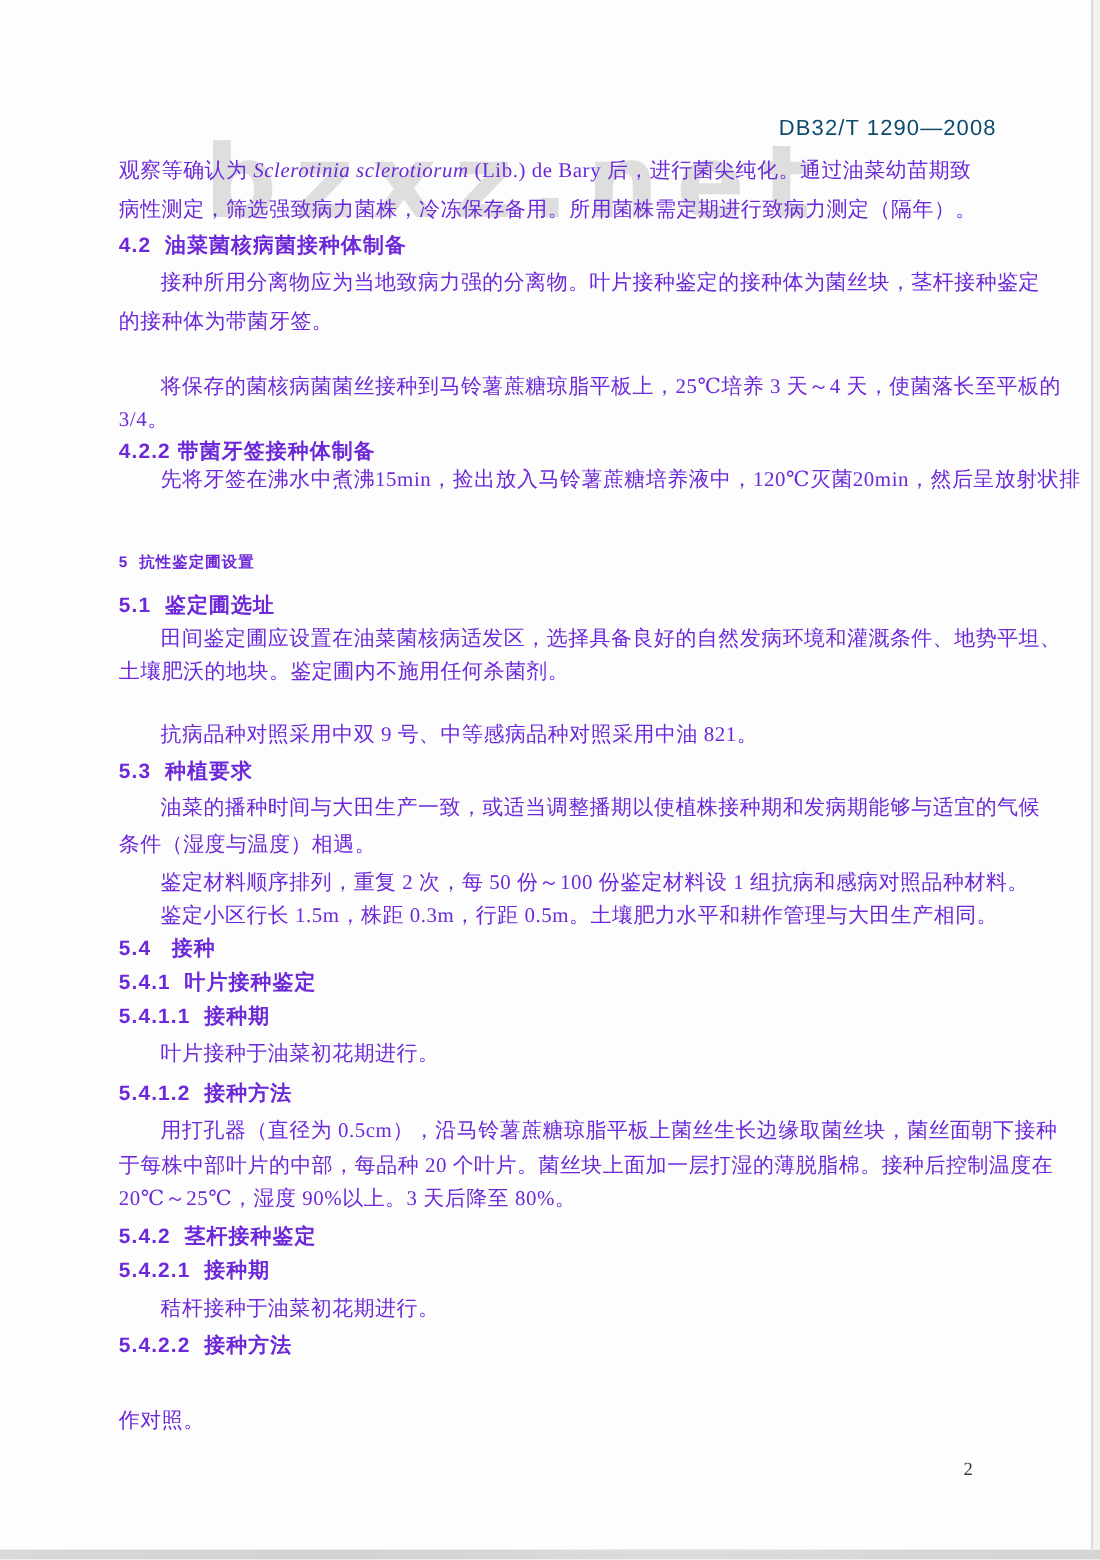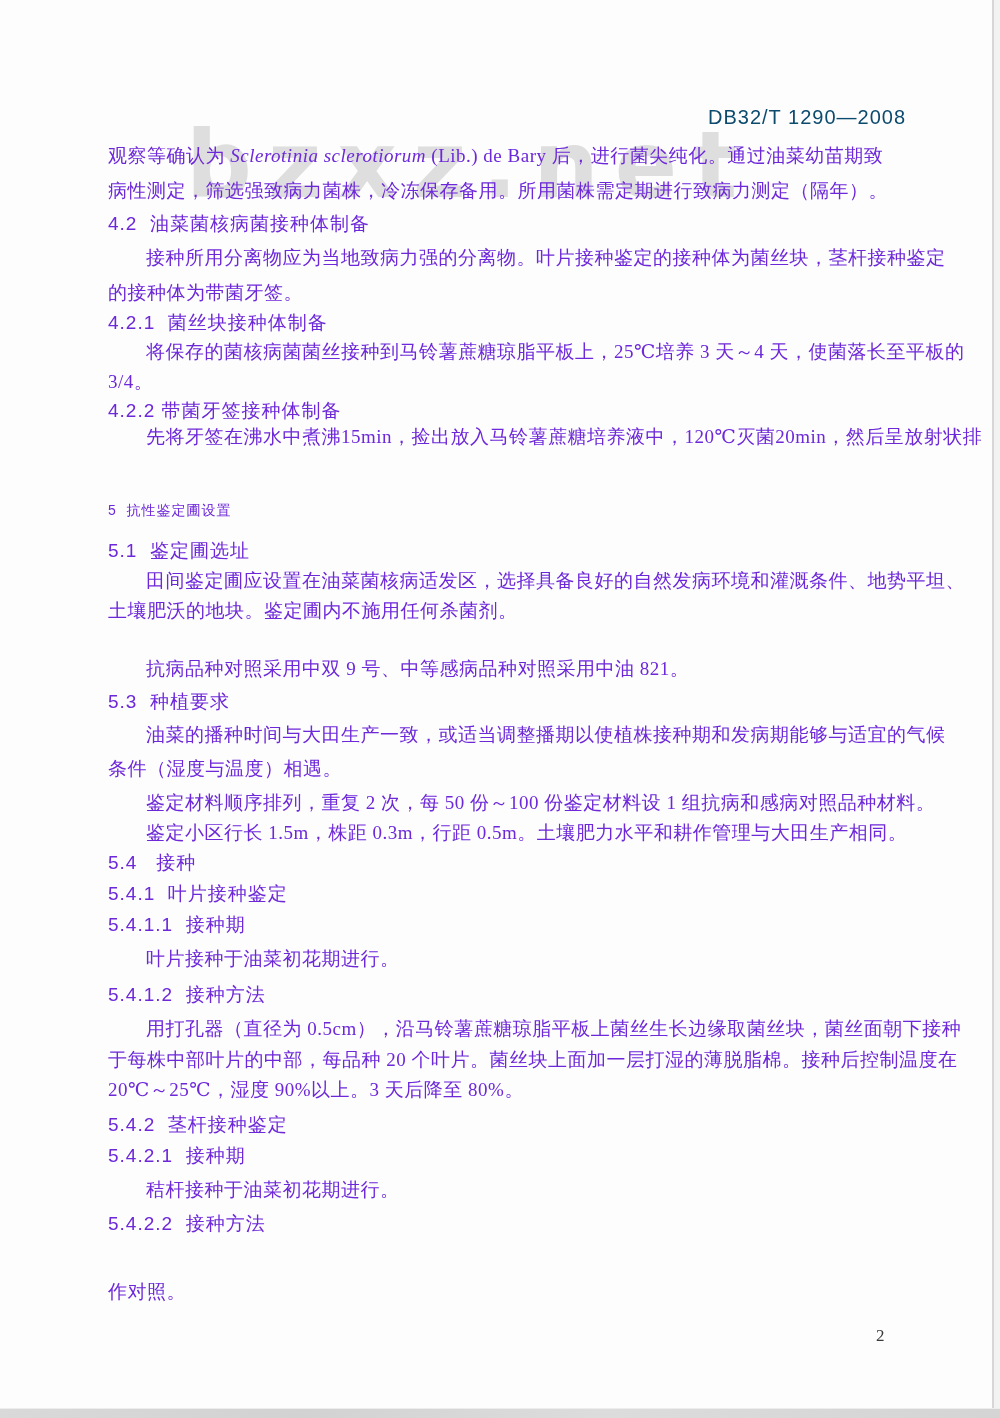--- a/index.html
+++ b/index.html
@@ -24,21 +24,21 @@
     letter-spacing:16px;z-index:0;white-space:pre;
     user-select:none;
   }
   .line{
     position:absolute;left:108px;
     font-size:19px;line-height:26px;color:#6d28d9;
     letter-spacing:0.5px;white-space:pre;z-index:1;
   }
   .ind{padding-left:38px;}
   .h{
-    font-weight:normal;
+    font-weight:bold;
     font-family:"Liberation Sans","DejaVu Sans",sans-serif;
     letter-spacing:1px;
   }
   .h1{font-size:14px;}
   .lat-i{font-style:italic;}
   .page-number{
     position:absolute;top:1326px;left:876px;
     font-size:17px;color:#3a3a3a;z-index:1;
   }
   .edge-right-outer{
@@ -64,21 +64,20 @@
 
   <div class="doc-code">DB32/T 1290—2008</div>
 
   <div class="line" style="top:143px"><span>观察等确认为 </span><span class="lat-i">Sclerotinia sclerotiorum</span><span> (Lib.) de Bary 后，进行菌尖纯化。通过油菜幼苗期致</span></div>
   <div class="line" style="top:178px">病性测定，筛选强致病力菌株，冷冻保存备用。所用菌株需定期进行致病力测定（隔年）。</div>
 
   <div class="line h" style="top:211px">4.2  油菜菌核病菌接种体制备</div>
   <div class="line ind" style="top:245px">接种所用分离物应为当地致病力强的分离物。叶片接种鉴定的接种体为菌丝块，茎杆接种鉴定</div>
   <div class="line" style="top:280px">的接种体为带菌牙签。</div>
 
-  <div class="line h" style="top:310px">4.2.1  菌丝块接种体制备</div>
   <div class="line ind" style="top:339px">将保存的菌核病菌菌丝接种到马铃薯蔗糖琼脂平板上，25℃培养 3 天～4 天，使菌落长至平板的</div>
   <div class="line" style="top:369px">3/4。</div>
 
   <div class="line h" style="top:398px">4.2.2 带菌牙签接种体制备</div>
   <div class="line ind" style="top:424px">先将牙签在沸水中煮沸15min，捡出放入马铃薯蔗糖培养液中，120℃灭菌20min，然后呈放射状排</div>
 
   <div class="line h h1" style="top:497px">5  抗性鉴定圃设置</div>
 
   <div class="line h" style="top:538px">5.1  鉴定圃选址</div>
   <div class="line ind" style="top:568px">田间鉴定圃应设置在油菜菌核病适发区，选择具备良好的自然发病环境和灌溉条件、地势平坦、</div>

